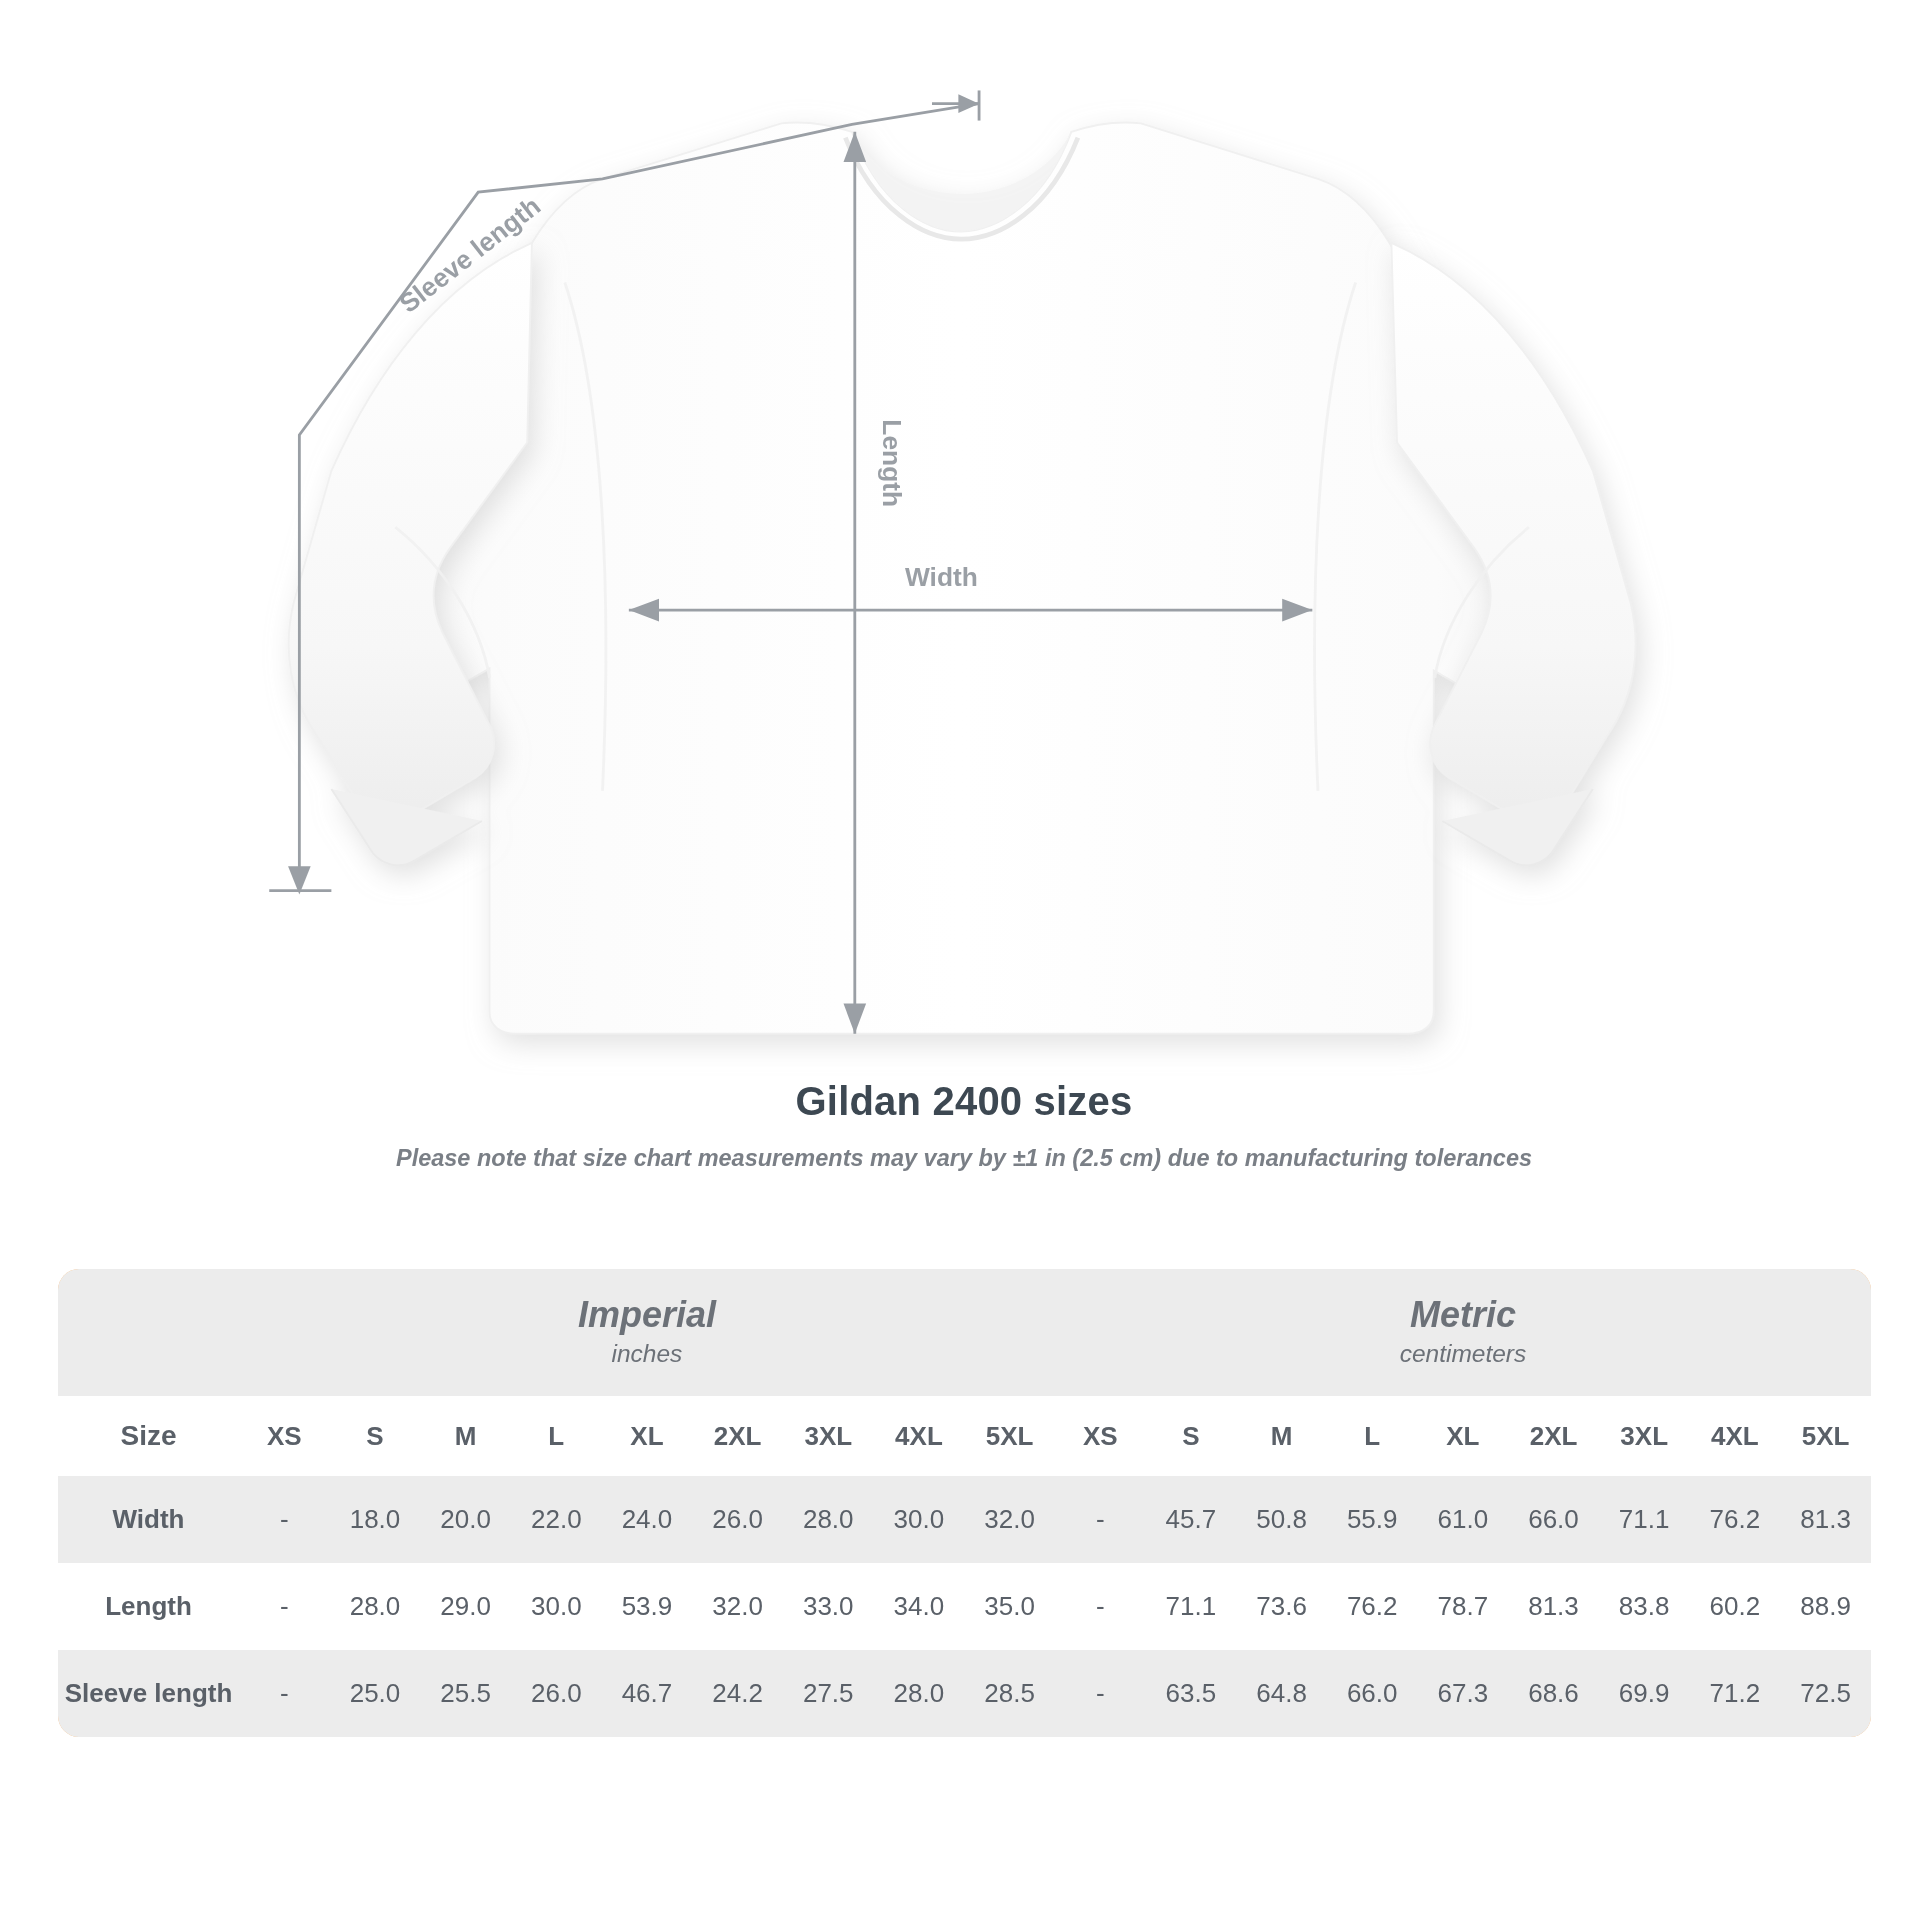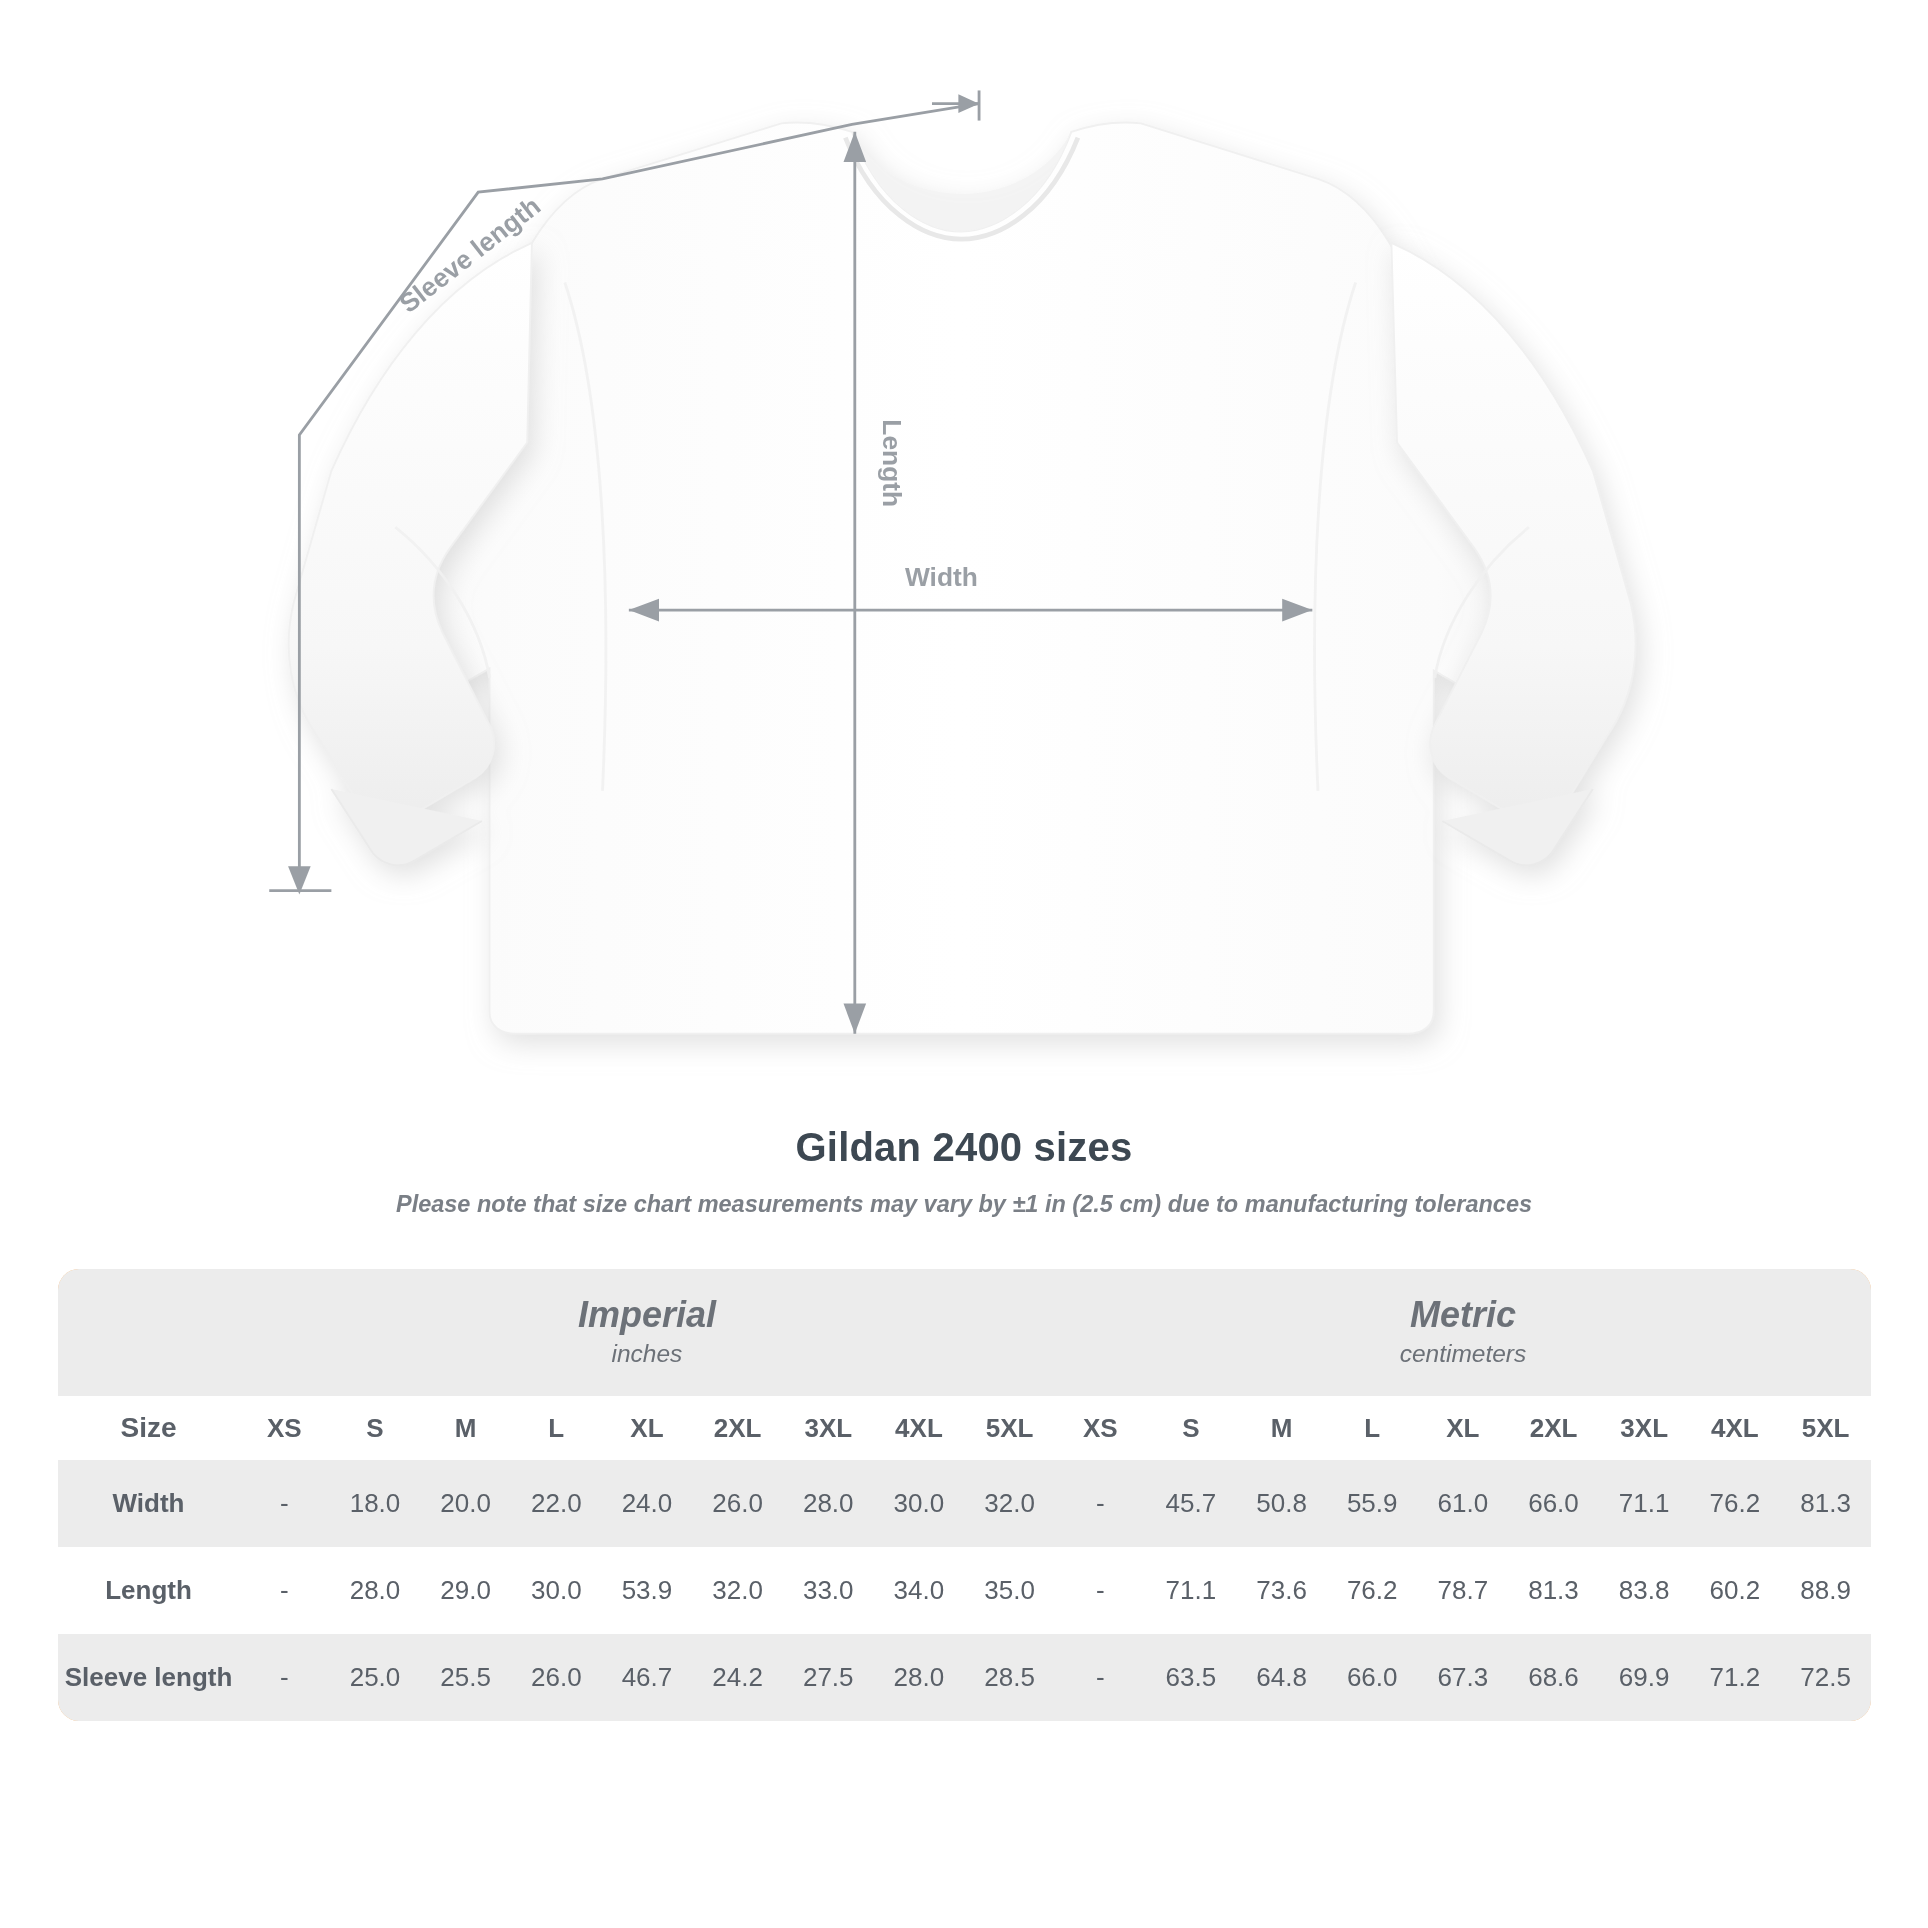--- a/index.html
+++ b/index.html
@@ -20,21 +20,21 @@
   .garment-area {
     position: relative;
     width: 1928px;
     height: 1111px;
   }
   .garment-svg { position: absolute; top: 0; left: 0; }
 
   
   .title-block {
     position: absolute;
-    top: 1125px;
+    top: 1079px;
     left: 0;
     width: 1928px;
     text-align: center;
   }
   .chart-title {
     font-size: 40px;
     font-weight: bold;
     color: #3d4852;
     letter-spacing: 0.2px;
     margin: 0 0 21px 0;
@@ -83,21 +83,21 @@
     font-size: 24.5px;
     font-style: italic;
     color: #6c7178;
     margin-top: 5.6px;
   }
   .unit-blank { background: #ececec; }
 
   
   .hdr-row td, .hdr-row th {
     background: #ffffff;
-    padding: 16px 0;
+    padding: 24px 0;
     font-weight: bold;
     font-size: 27px;
     color: #5a6068;
   }
   .hdr-row .rowlabel { font-size: 28px; }
 
   
   .data-row td {
     padding: 28px 0;
     font-size: 27px;

